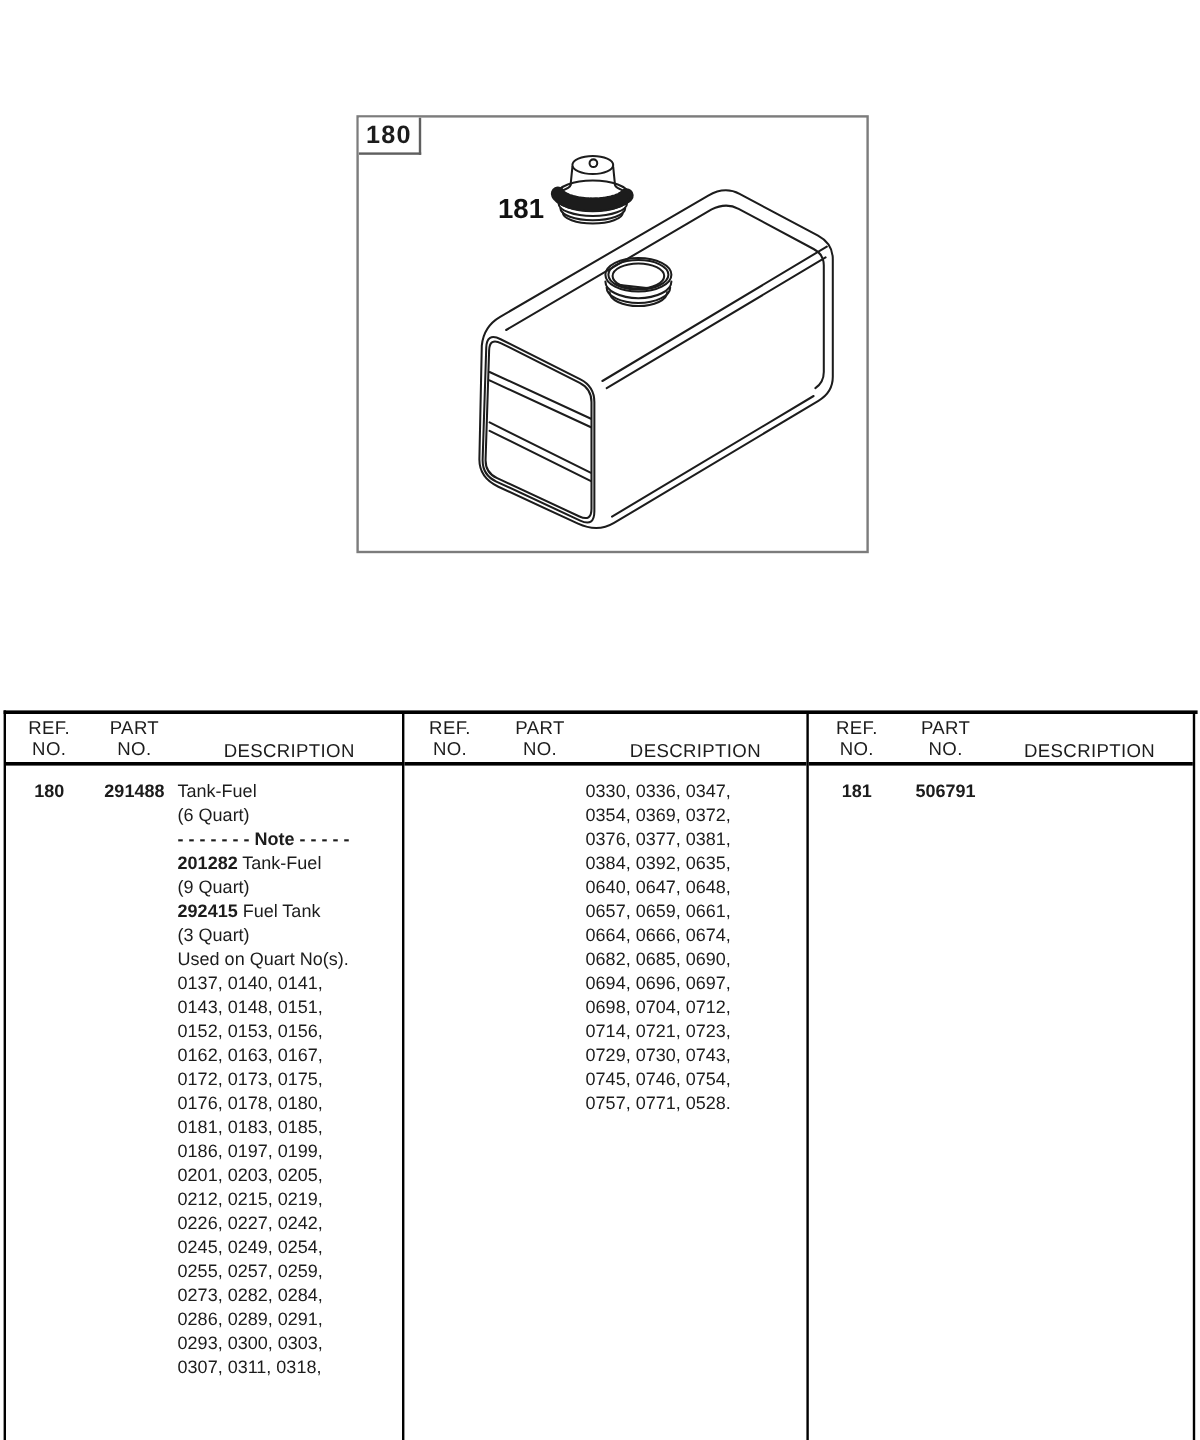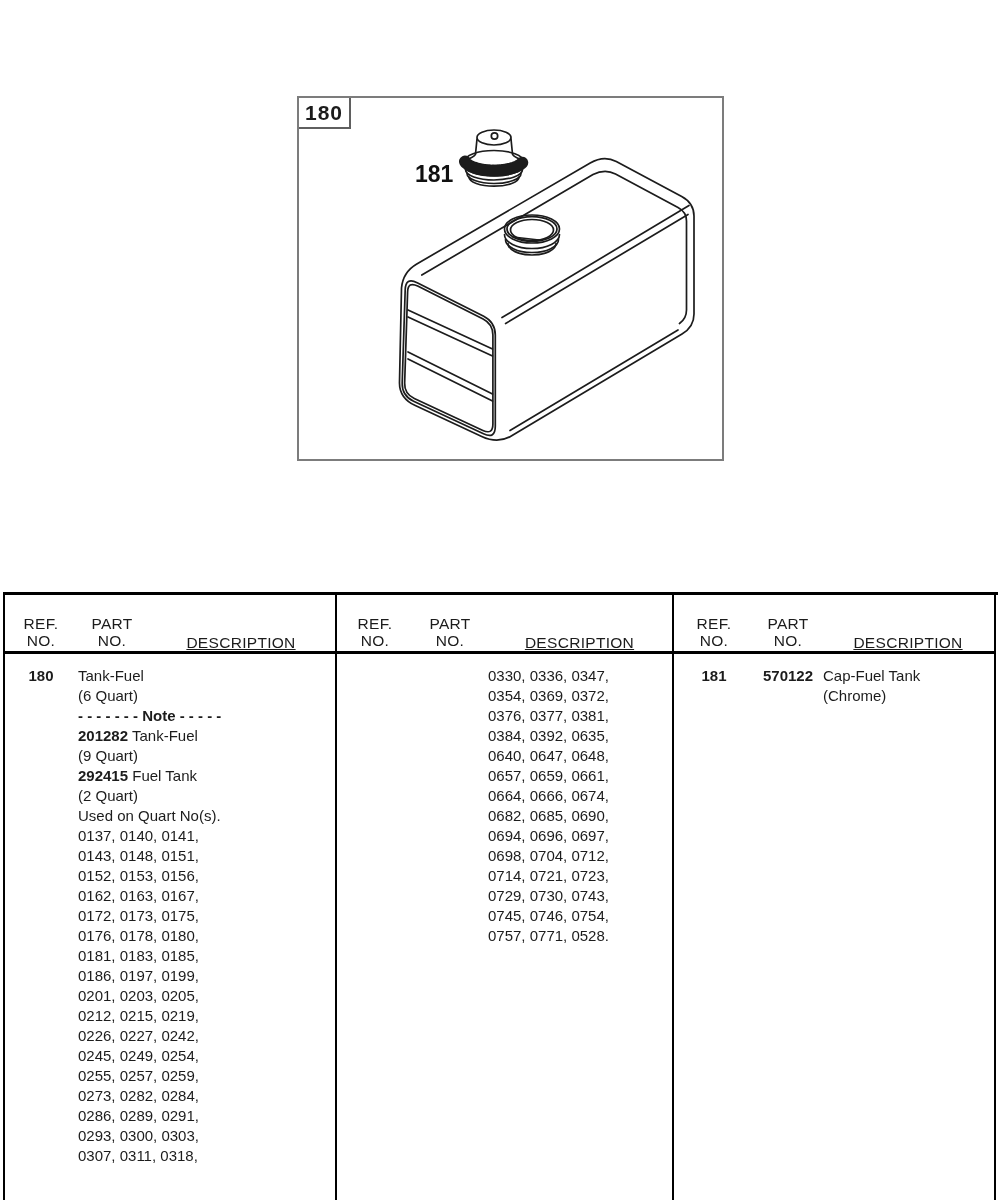--- a/index.html
+++ b/index.html
@@ -31,27 +31,27 @@
     position:absolute; left:3px; top:592px; width:993px; height:608px;
     border-top:3px solid #000; border-left:2px solid #000;
     display:flex; background:#fff;
   }
   .panel { box-sizing:border-box; border-right:2px solid #000; }
   .panel:nth-child(1) { width:332px; }
   .panel:nth-child(2) { width:337px; }
   .panel:nth-child(3) { width:322px; }
 
   .panel-header {
-    display:grid; height:36px; padding-top:20px; border-bottom:3px solid #000;
+    display:grid; height:36px; padding-top:4px; border-bottom:3px solid #000;
     font-size:15.5px; line-height:17px; text-align:center; letter-spacing:0.3px;
   }
   .panel:nth-child(1) .panel-header, .panel:nth-child(1) .panel-body { grid-template-columns:72px 70px 1fr; }
   .panel:nth-child(2) .panel-header, .panel:nth-child(2) .panel-body { grid-template-columns:76px 74px 1fr; }
   .panel:nth-child(3) .panel-header, .panel:nth-child(3) .panel-body { grid-template-columns:80px 68px 1fr; }
-  .hdr-desc { align-self:end;text-decoration:underline; }
+  .hdr-desc { align-self:end; }
 
   .panel-body { display:grid; padding-top:12px; font-size:15px; line-height:20px; }
   .cell-ref  { text-align:center; font-weight:bold; }
   .cell-part { text-align:center; font-weight:bold; }
   .cell-desc { padding-left:1px; padding-right:20px; }
   .desc-line { white-space:nowrap; }
   .desc-line .b { font-weight:bold; }
 </style>
 </head>
 <body>
@@ -125,28 +125,29 @@
         <div>NO.</div>
       </div>
       <div class="hdr-cell">
         <div>PART</div>
         <div>NO.</div>
       </div>
       <div class="hdr-cell hdr-desc">DESCRIPTION</div>
     </div>
     <div class="panel-body">
         <div class="cell-ref">180</div>
+        <div class="cell-part">291488</div>
         <div class="cell-desc">
           <div class="desc-line"><span>Tank-Fuel</span></div>
           <div class="desc-line"><span>(6 Quart)</span></div>
           <div class="desc-line"><span class="b">- - - - - - - Note - - - - -</span></div>
           <div class="desc-line"><span class="b">201282</span><span> Tank-Fuel</span></div>
           <div class="desc-line"><span>(9 Quart)</span></div>
           <div class="desc-line"><span class="b">292415</span><span> Fuel Tank</span></div>
-          <div class="desc-line"><span>(2 Quart)</span></div>
+          <div class="desc-line"><span>(3 Quart)</span></div>
           <div class="desc-line"><span>Used on Quart No(s).</span></div>
           <div class="desc-line"><span>0137, 0140, 0141,</span></div>
           <div class="desc-line"><span>0143, 0148, 0151,</span></div>
           <div class="desc-line"><span>0152, 0153, 0156,</span></div>
           <div class="desc-line"><span>0162, 0163, 0167,</span></div>
           <div class="desc-line"><span>0172, 0173, 0175,</span></div>
           <div class="desc-line"><span>0176, 0178, 0180,</span></div>
           <div class="desc-line"><span>0181, 0183, 0185,</span></div>
           <div class="desc-line"><span>0186, 0197, 0199,</span></div>
           <div class="desc-line"><span>0201, 0203, 0205,</span></div>
@@ -203,21 +204,17 @@
         <div>NO.</div>
       </div>
       <div class="hdr-cell">
         <div>PART</div>
         <div>NO.</div>
       </div>
       <div class="hdr-cell hdr-desc">DESCRIPTION</div>
     </div>
     <div class="panel-body">
         <div class="cell-ref">181</div>
-        <div class="cell-part">570122</div>
-        <div class="cell-desc">
-          <div class="desc-line"><span>Cap-Fuel Tank</span></div>
-          <div class="desc-line"><span>(Chrome)</span></div>
-        </div>
+        <div class="cell-part">506791</div>
       </div>
   </div>
 
 </div>
 
 </body></html>

